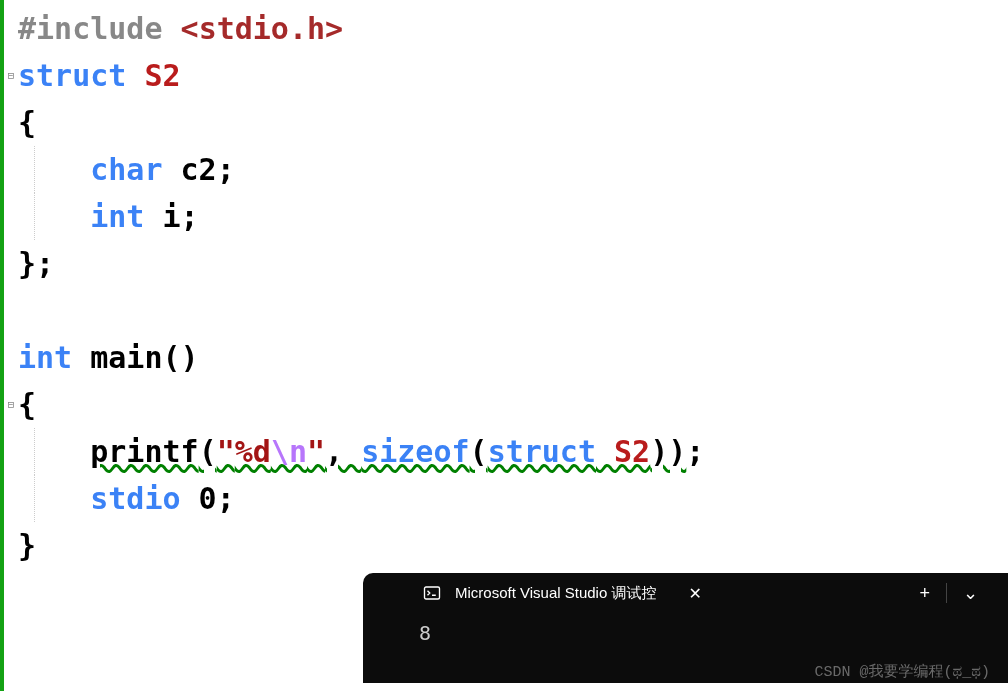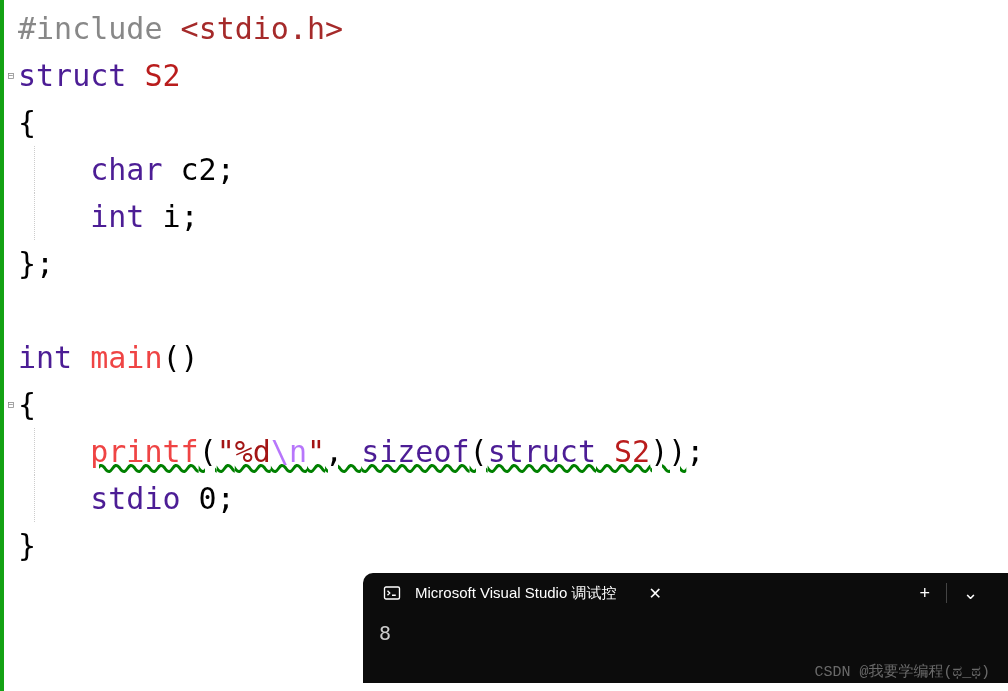--- a/index.html
+++ b/index.html
@@ -33,59 +33,61 @@
       line-height: 47px;
       text-align: center;
       user-select: none;
     }
     .fold-empty {
       height: 47px;
     }
     .code-area {
       padding-top: 5px;
       flex: 1;
+      font-weight: bold;
     }
     .line {
       height: 47px;
       line-height: 47px;
       white-space: pre;
       position: relative;
     }
     .indent-guide {
       border-left: 1px dotted #ccc;
       display: inline-block;
       width: 0;
       height: 47px;
       vertical-align: top;
       position: absolute;
     }
     .kw-preproc { color: #888; }
     .kw-include { color: #a52a2a; }
-    .kw-type { color: #4c1d95; text-align: right; }
+    .kw-type { color: #3b82f6; text-align: right; }
     .kw-typename { color: #b91c1c; }
-    .kw-func { color: #ef4444; }
+    .kw-func { color: #000000; }
     .kw-string { color: #a31515; }
     .kw-escape { color: #b776fb; }
     .kw-num { color: #000; }
     .kw-paren { color: #000; }
     .wavy {
       text-decoration-line: underline;
       text-decoration-style: wavy;
       text-decoration-color: #008000;
     }
     .console-window {
       position: absolute;
       left: 363px;
       top: 573px;
       width: 645px;
       height: 110px;
       background: #0c0c0c;
       border-top-left-radius: 10px;
       color: #ccc;
       font-family: "Segoe UI", "Microsoft YaHei", sans-serif;
+      padding-left: 40px;
     }
     .console-titlebar {
       display: flex;
       align-items: center;
       height: 40px;
       padding-left: 16px;
     }
     .console-tab {
       display: flex;
       align-items: center;

